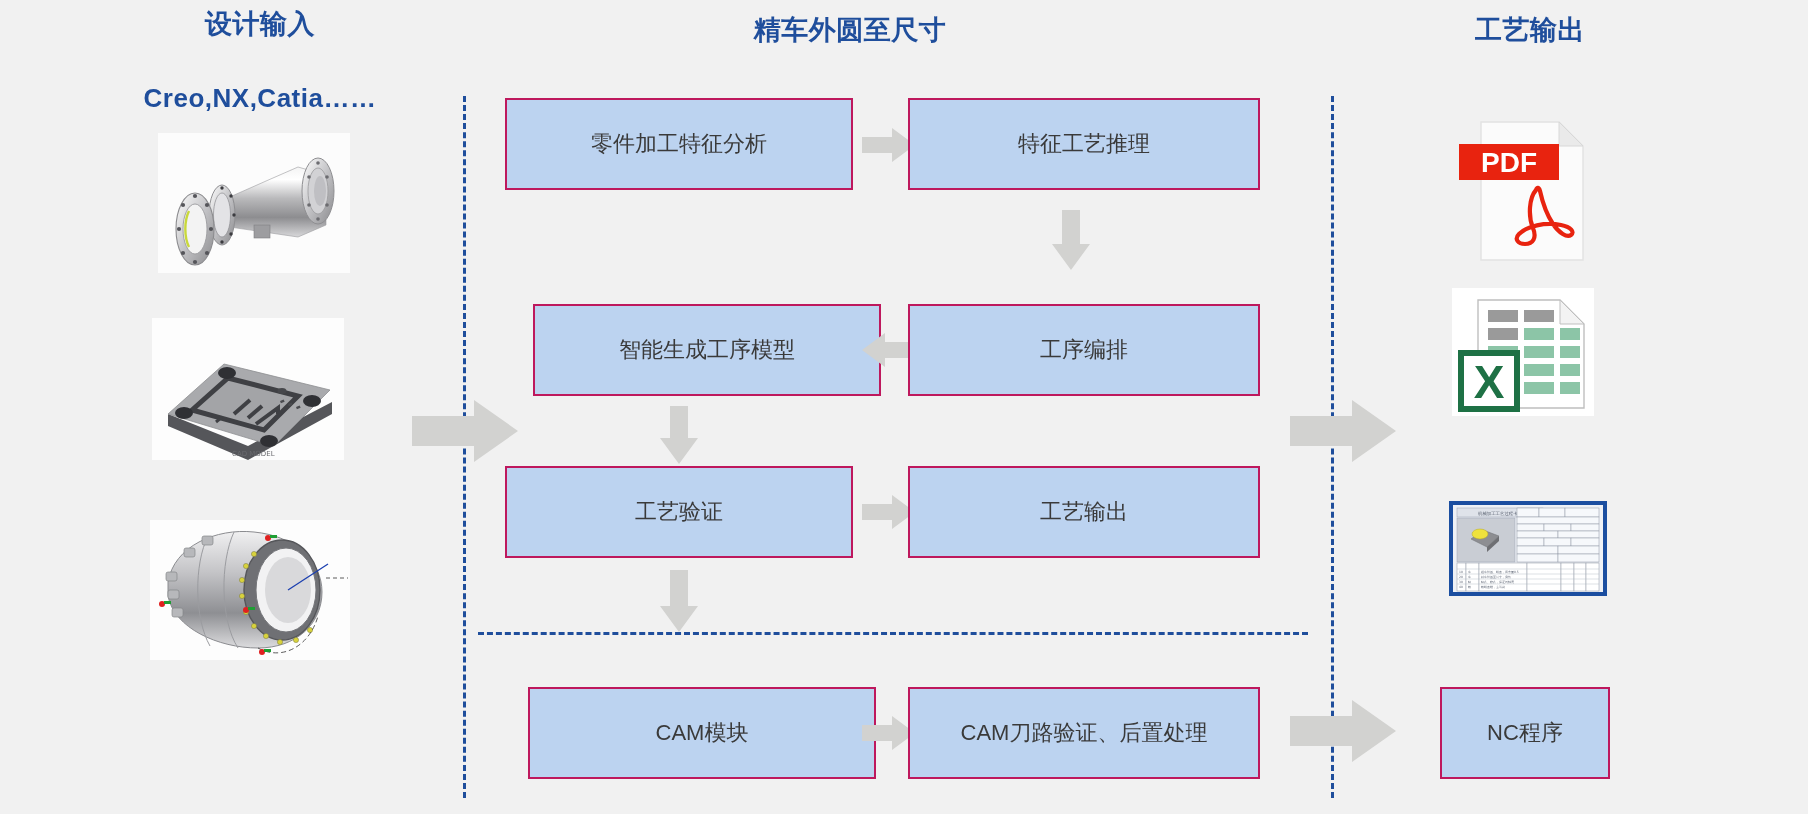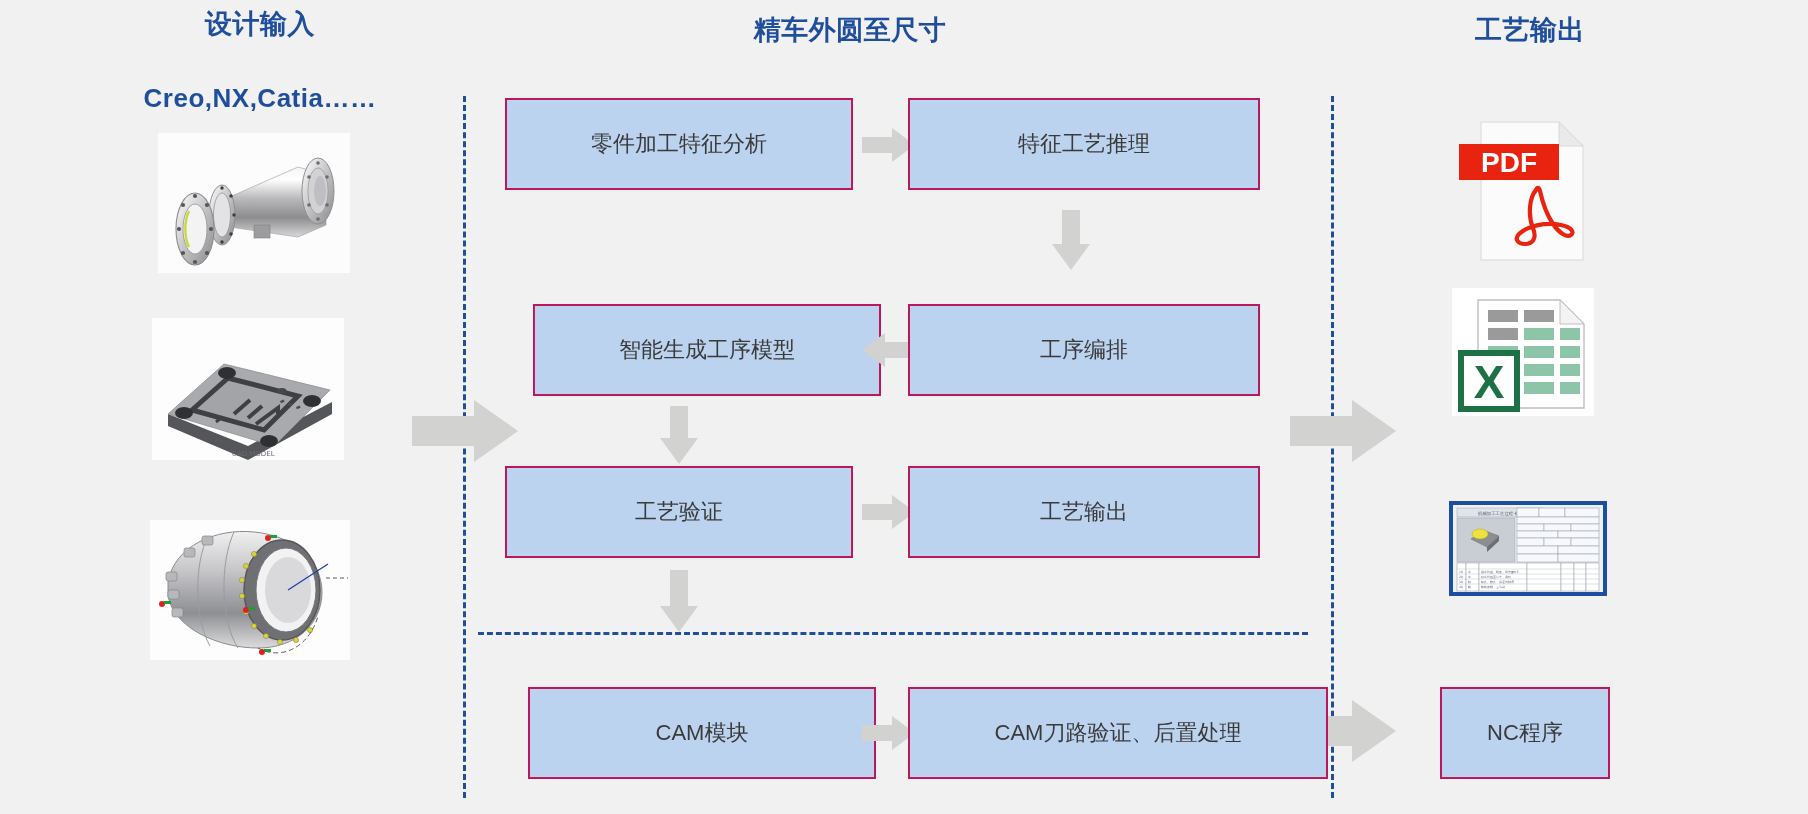--- a/index.html
+++ b/index.html
@@ -312,21 +312,21 @@
   </div>
 
   <div class="abs pbox" style="left:505px;top:687px;width:348px;height:92px;margin-left:23px;">CAM模块</div>
 
   <div class="abs" style="left:862px;top:716px;">
     <svg class="arrow" width="53" height="34" viewBox="0 0 53 34">
       <polygon points="0,9 30,9 30,0 53,17 30,34 30,25 0,25" fill="#d2d2d0"></polygon>
     </svg>
   </div>
 
-  <div class="abs pbox" style="left:908px;top:687px;width:420px;height:92px;">CAM刀路验证、后置处理</div>
+  <div class="abs pbox" style="left:908px;top:687px;width:352px;height:92px;">CAM刀路验证、后置处理</div>
 
   <div class="abs pbox" style="left:1440px;top:687px;width:170px;height:92px;">NC程序</div>
 
   <div class="outicon" style="left:1441px;top:120px;width:166px;height:142px;">
     <svg width="166" height="142" viewBox="0 0 166 142">
       <polygon points="40,2 118,2 142,26 142,140 40,140" fill="#fbfbfb" stroke="#e2e2e2" stroke-width="1.4"></polygon>
       <polygon points="118,2 142,26 118,26" fill="#eaeaea" stroke="#d8d8d8" stroke-width="1"></polygon>
       <rect x="18" y="24" width="100" height="36" fill="#e8230f"></rect>
       <text x="68" y="52" font-size="28" font-weight="bold" fill="#ffffff" text-anchor="middle" font-family="Liberation Sans, sans-serif">PDF</text>
       <g fill="none" stroke="#e8230f" stroke-width="4.2" stroke-linecap="round">

